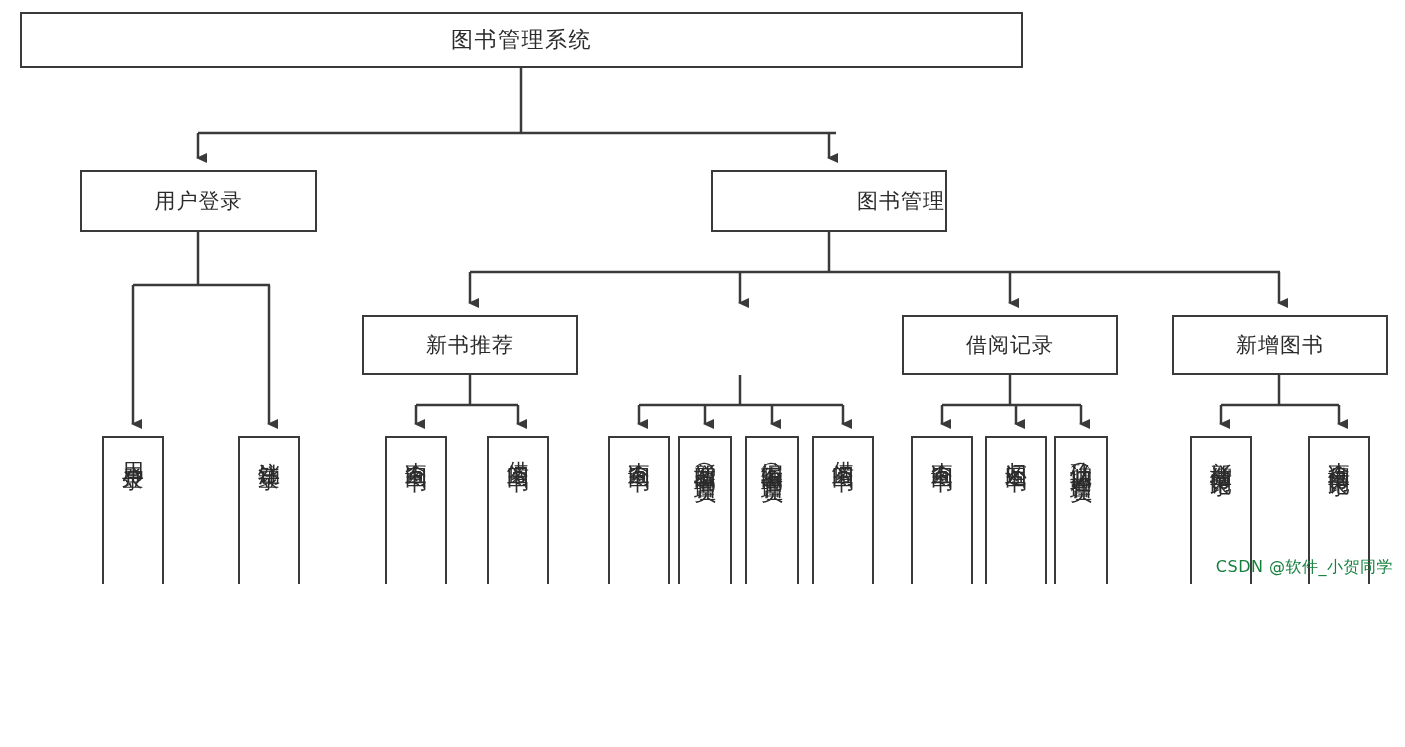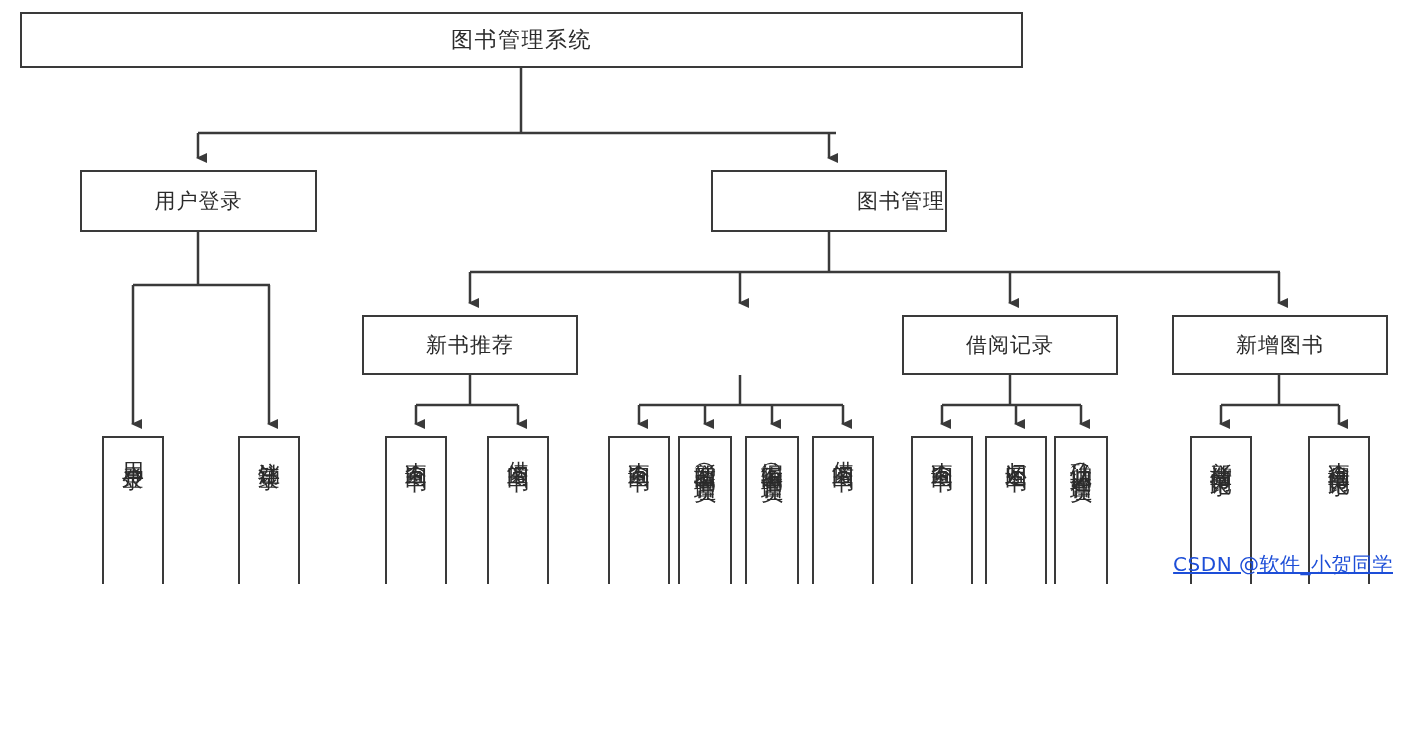--- a/index.html
+++ b/index.html
@@ -61,26 +61,25 @@
     text-orientation: upright;
     font-size: 22px;
     letter-spacing: 3px;
     line-height: 1;
     white-space: nowrap;
   }
   #watermark {
     position: absolute;
     right: 12px;
     bottom: 6px;
-    font-size: 20px;
-    color: #1d4ed8;
+    font-size: 16px;
+    color: #15803d;
     letter-spacing: 0.5px;
     user-select: none;
     white-space: nowrap;
-    text-decoration: underline;
   }
 </style>
 </head>
 <body>
 
 <div id="canvas">
 
   <svg id="edges" viewBox="0 0 1405 747">
     <defs>
       <marker id="arrow" markerWidth="12" markerHeight="12" refX="5" refY="9" orient="auto" markerUnits="userSpaceOnUse">

